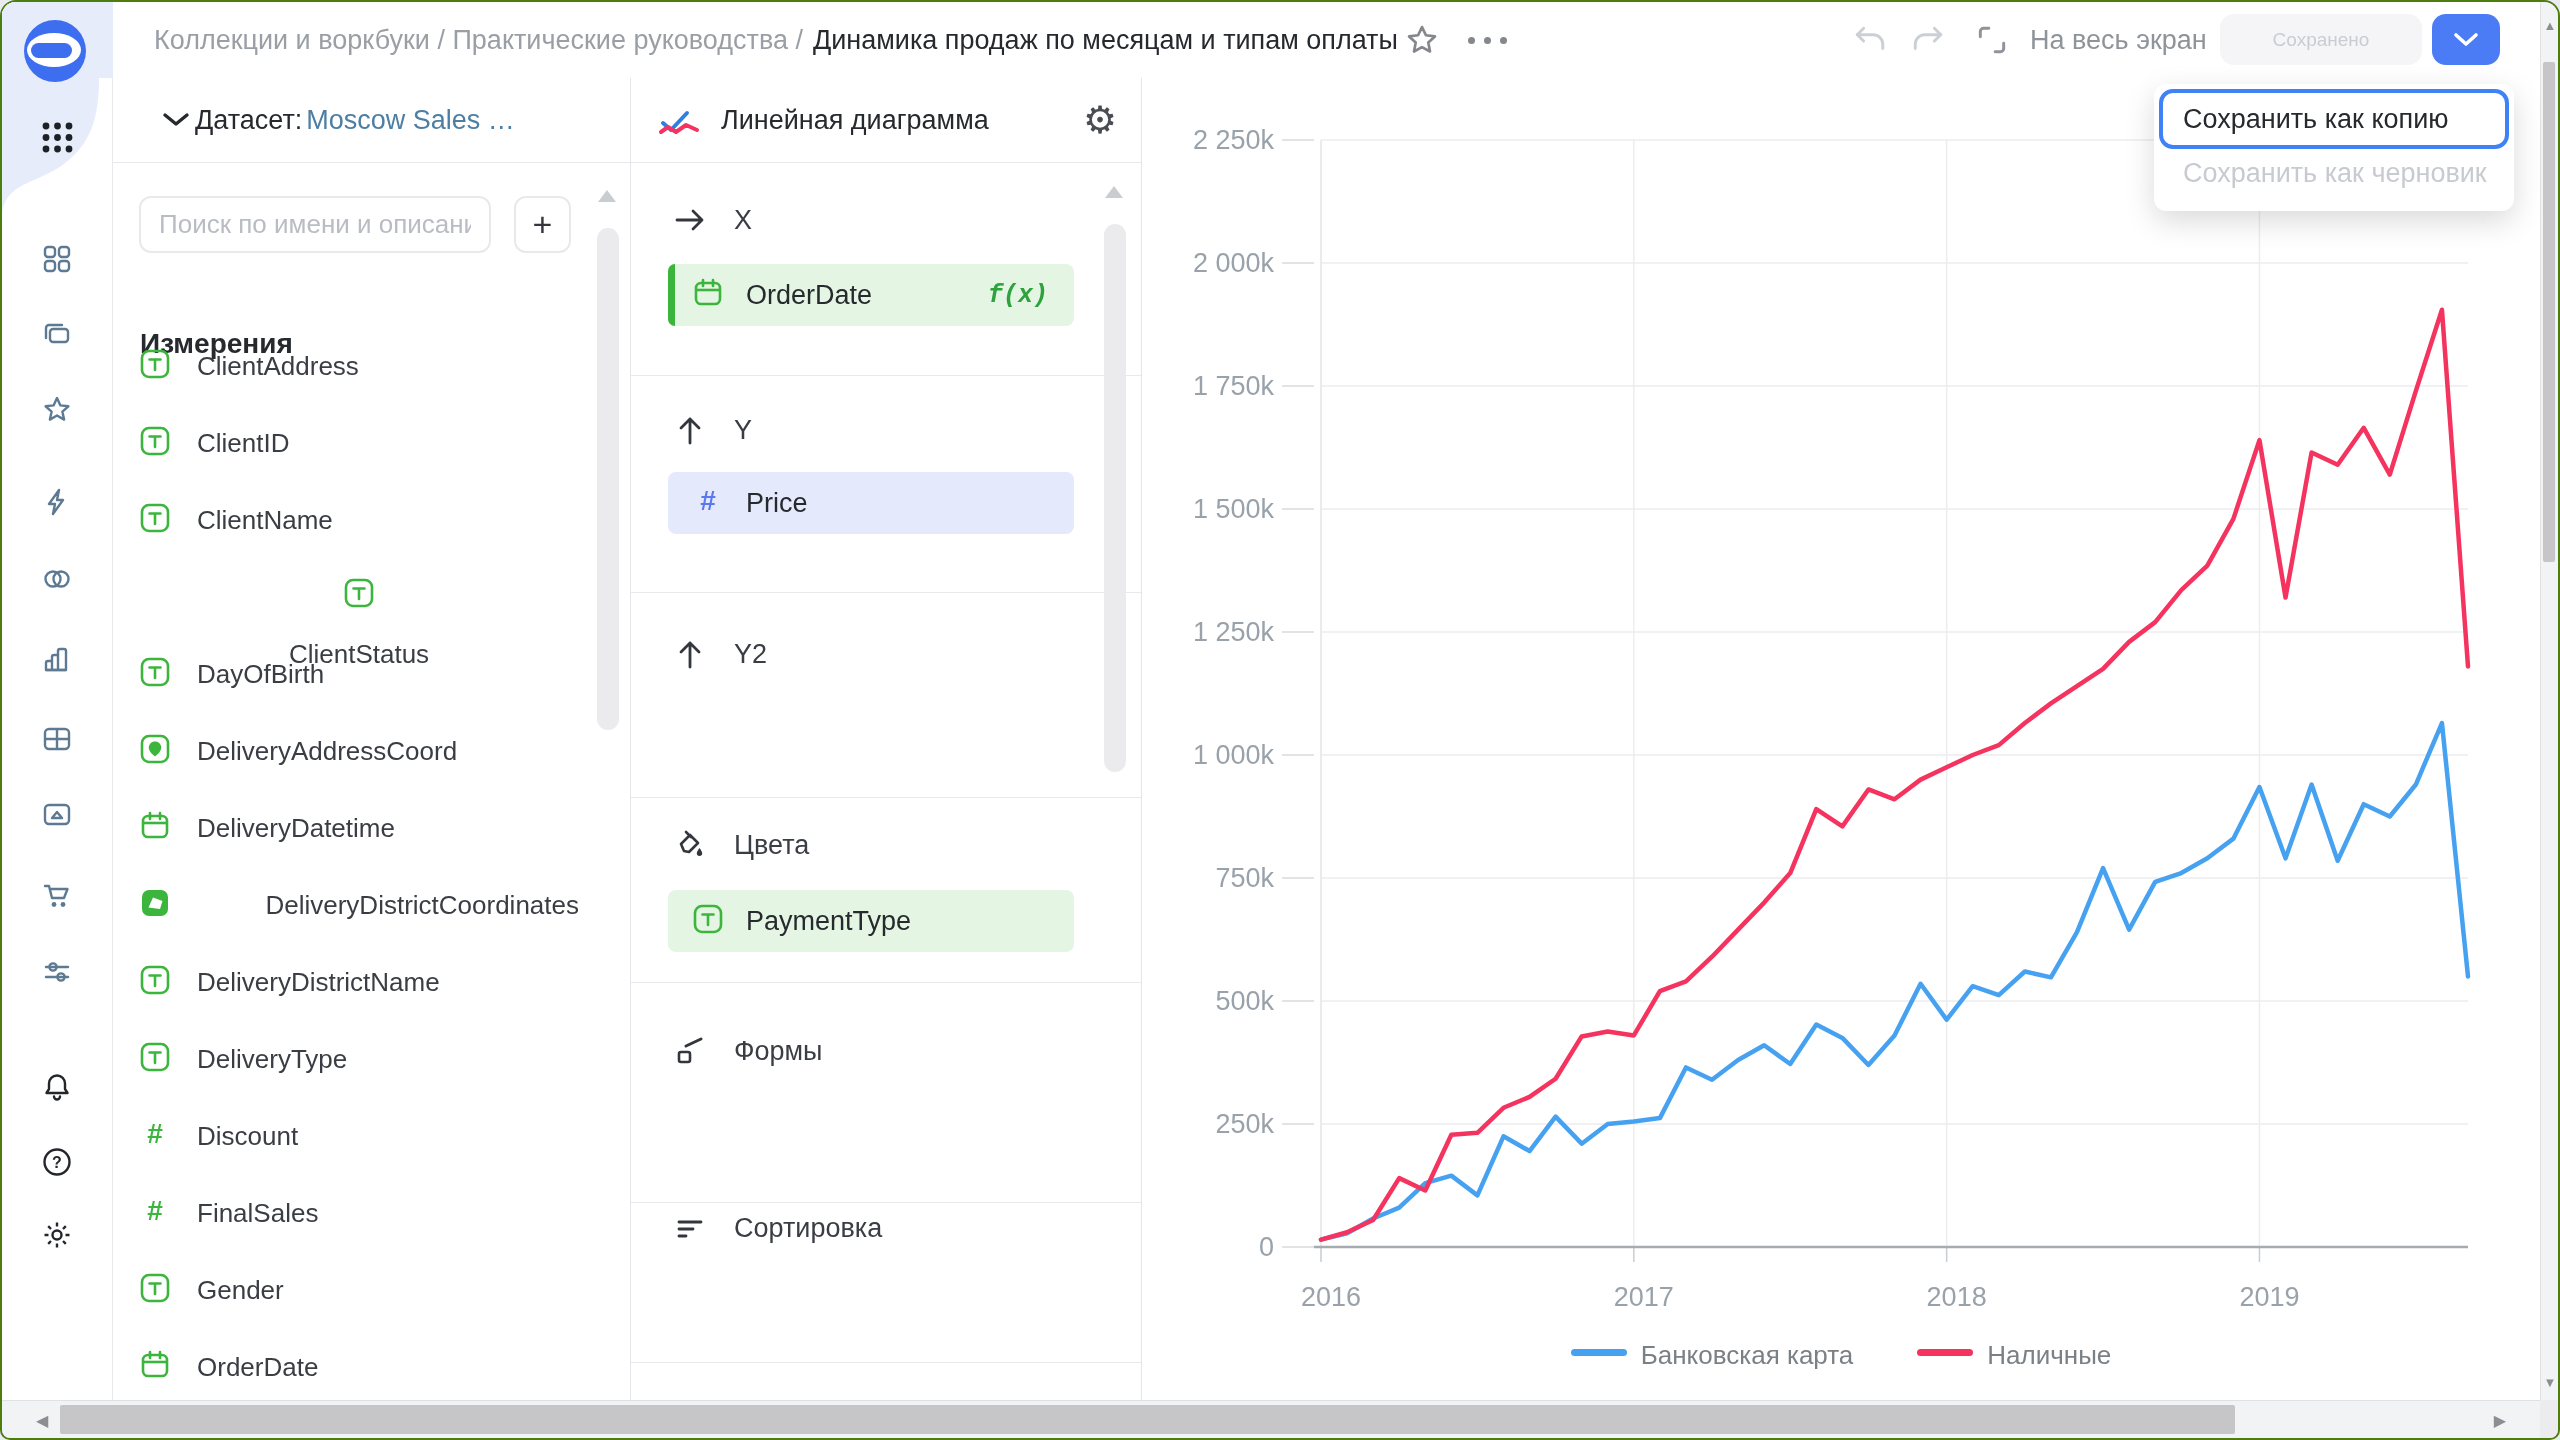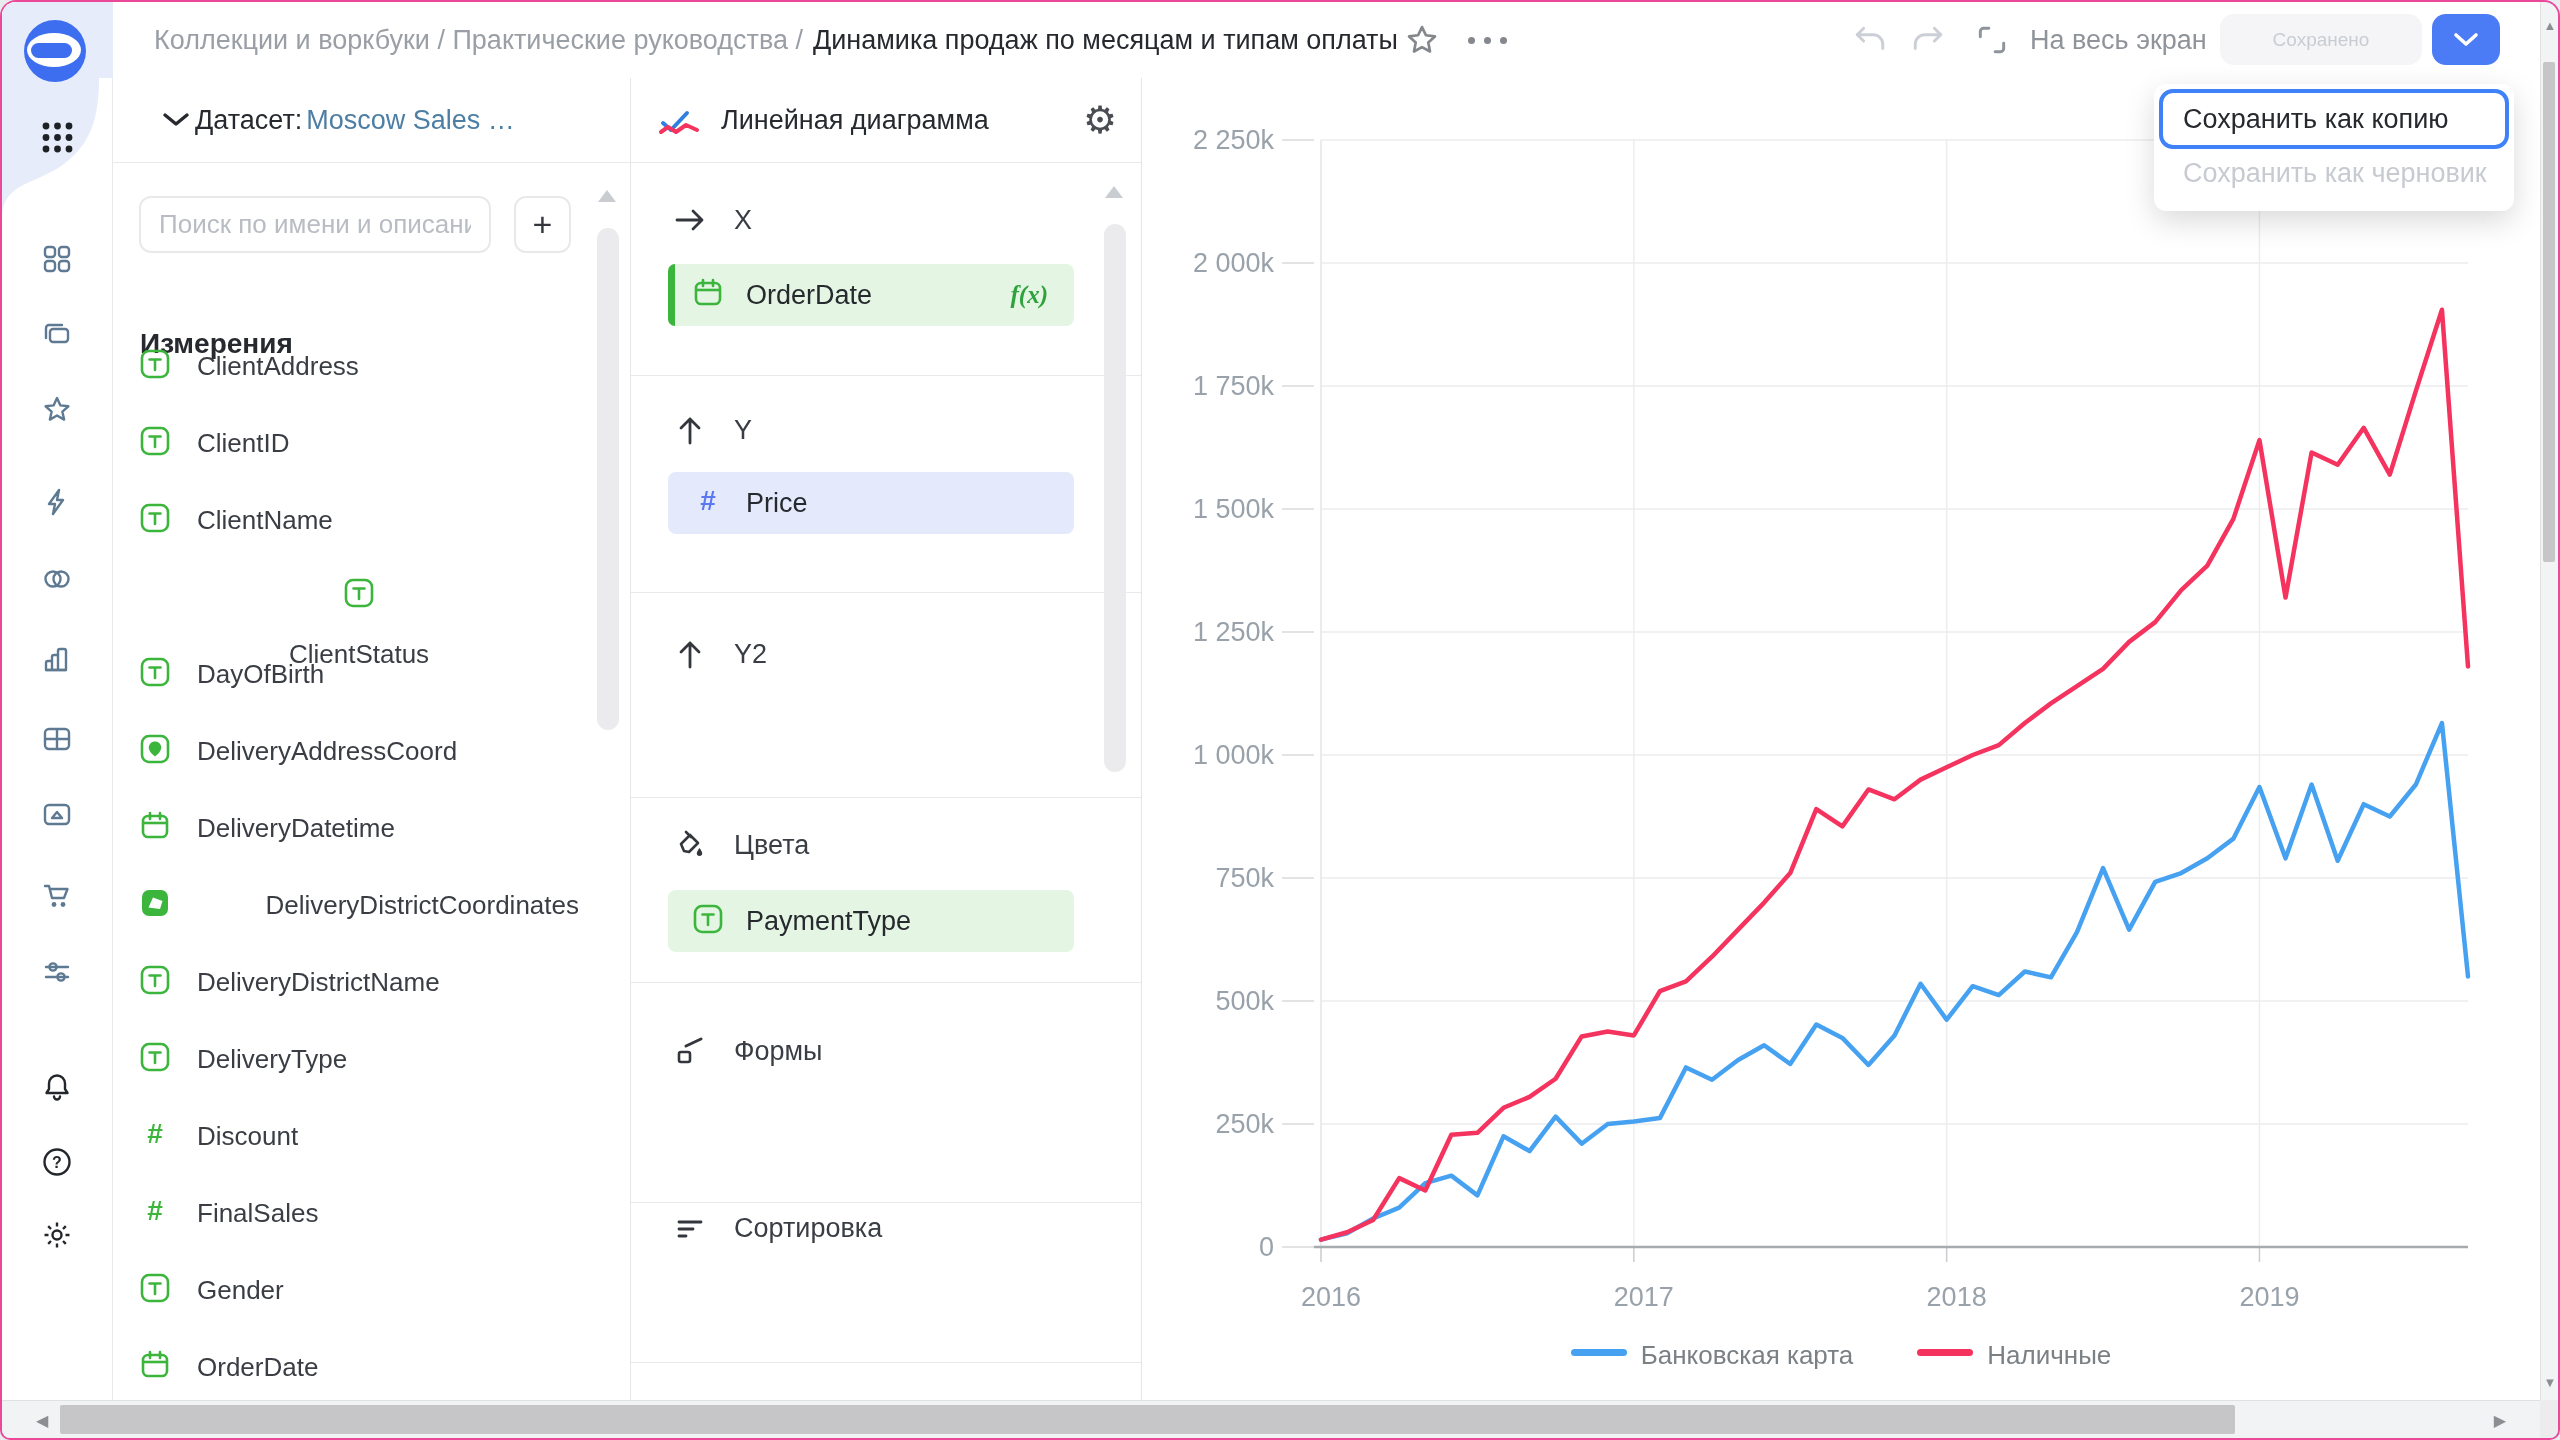--- a/index.html
+++ b/index.html
@@ -1,17 +1,17 @@
 <!DOCTYPE html>
 <html><head>
 <meta charset="utf-8">
 <style>
   html,body{margin:0;padding:0;background:#e9ebee;}
   body{width:2560px;height:1440px;position:relative;font-family:"Liberation Sans",sans-serif;}
-  .win{position:absolute;inset:0;background:#c4b5fd;border:2px solid #ec4899;box-sizing:border-box;
+  .win{position:absolute;inset:0;background:#c4b5fd;border:2px solid #4d7c0f;box-sizing:border-box;
        border-radius:16px 16px 10px 10px;overflow:hidden;}
   
   .topbar{position:absolute;left:0;top:0;right:18px;height:76px;background:#fff;border-bottom:1px solid #e8e9ec;}
   .breadcrumb{position:absolute;left:152px;top:0;height:76px;display:flex;align-items:center;font-size:27px;white-space:nowrap;}
   .bc-muted{color:#9a9ea5;margin-right:10px;}
   .bc-title{color:#26292e;font-weight:500;}
   .tb-ic{position:absolute;top:0;height:76px;display:flex;align-items:center;justify-content:center;}
   .star{left:1398px;width:44px;}
   .dots3{left:1460px;width:50px;display:flex;gap:9px;align-items:center;justify-content:center;}
   .dots3 i{width:7px;height:7px;border-radius:50%;background:#84878c;}
@@ -57,21 +57,21 @@
   .cfg-title{font-size:27px;color:#26292e;}
   .gear-btn{position:absolute;right:24px;top:22px;font-size:38px;color:#4a4e52;line-height:40px;}
   .crow{position:absolute;left:43px;height:36px;display:flex;align-items:center;gap:28px;}
   .crow-label{font-size:27px;color:#3a3e44;}
   .divider{position:absolute;left:0;right:0;height:1px;background:#e8e9eb;}
   .chip{position:absolute;left:37px;width:406px;height:62px;border-radius:8px;display:flex;align-items:center;gap:22px;padding-left:24px;box-sizing:border-box;}
   .chip-green{background:#e4f6e3;}
   .chip-blue{background:#e4e9fc;}
   .chip .accent{position:absolute;left:0;top:0;bottom:0;width:7px;background:#3cb53d;border-radius:8px 0 0 8px;}
   .chip-name{font-size:27px;color:#26292e;}
-  .fx{position:absolute;right:26px;font-size:25px;font-weight:700;font-style:italic;color:#2ea23c;font-family:Liberation Serif, serif;}
+  .fx{position:absolute;right:26px;font-size:25px;font-weight:700;font-style:italic;color:#2ea23c;font-family:Liberation Mono, monospace;}
   
   .chartarea{position:absolute;left:1140px;top:76px;right:18px;bottom:38px;background:#fff;overflow:hidden;}
   .chartarea svg{position:absolute;left:0;top:0;}
   .legend{position:absolute;left:0;right:0;top:1256px;display:flex;justify-content:center;gap:64px;align-items:center;}
   .leg-item{display:flex;align-items:center;gap:14px;}
   .leg-line{width:56px;height:7px;border-radius:4px;}
   .leg-label{font-size:26px;color:#7b8085;margin-top:6px;}
   
   .vscroll{position:absolute;top:0;right:0;width:18px;bottom:38px;background:#f2f3f4;border-left:1px solid #e0e1e3;box-sizing:border-box;}
   .vthumb{position:absolute;left:2px;top:60px;width:12px;height:500px;background:#c6c6c8;border-radius:2px;}

